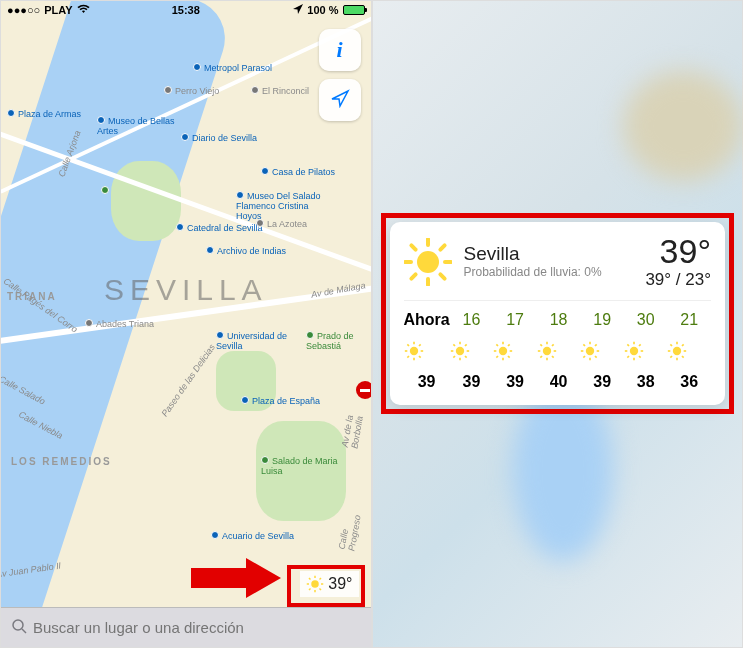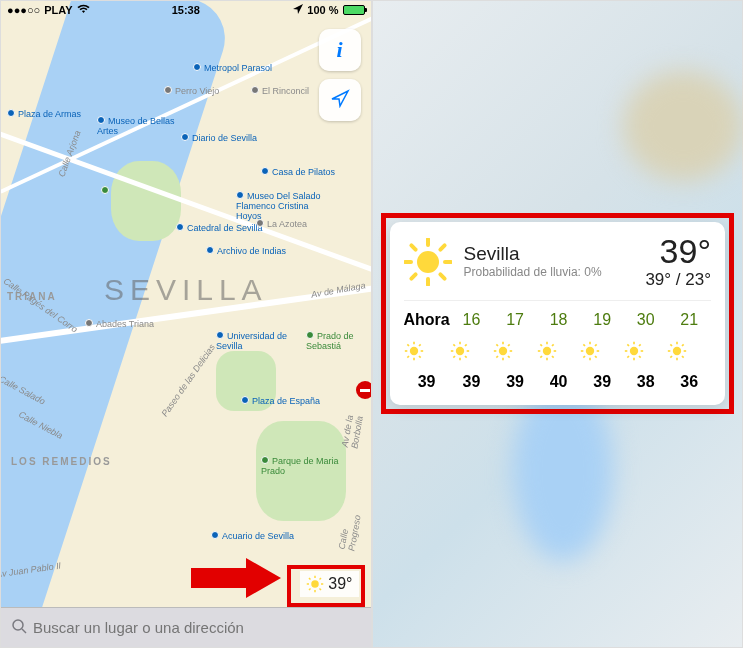--- a/index.html
+++ b/index.html
@@ -228,21 +228,21 @@
       <div class="poi" style="top:166px; left:260px;"><span class="dot"></span><span>Casa de Pilatos</span></div>
       <div class="poi green" style="top:185px; left:100px;"><span class="dot"></span></div>
       <div class="poi" style="top:190px; left:235px;"><span class="dot"></span><span>Museo Del Salado Flamenco Cristina Hoyos</span></div>
       <div class="poi" style="top:222px; left:175px;"><span class="dot"></span><span>Catedral de Sevilla</span></div>
       <div class="poi muted" style="top:218px; left:255px;"><span class="dot" style="background:#777"></span><span>La Azotea</span></div>
       <div class="poi" style="top:245px; left:205px;"><span class="dot"></span><span>Archivo de Indias</span></div>
       <div class="poi muted" style="top:318px; left:84px;"><span class="dot" style="background:#777"></span><span>Abades Triana</span></div>
       <div class="poi" style="top:330px; left:215px;"><span class="dot"></span><span>Universidad de Sevilla</span></div>
       <div class="poi green" style="top:330px; left:305px;"><span class="dot"></span><span>Prado de Sebastiá</span></div>
       <div class="poi" style="top:395px; left:240px;"><span class="dot"></span><span>Plaza de España</span></div>
-      <div class="poi green" style="top:455px; left:260px;"><span class="dot"></span><span>Parque de Maria Prado</span></div>
+      <div class="poi green" style="top:455px; left:260px;"><span class="dot"></span><span>Salado de Maria Luisa</span></div>
       <div class="poi" style="top:530px; left:210px;"><span class="dot"></span><span>Acuario de Sevilla</span></div>
 
       <div class="poi muted" style="top:148px;left:45px;transform:rotate(-70deg);font-style:italic">Calle Arjona</div>
       <div class="poi muted" style="top:300px;left:-5px;transform:rotate(35deg);font-style:italic">Calle Pagés del Corro</div>
       <div class="poi muted" style="top:385px;left:-5px;transform:rotate(28deg);font-style:italic">Calle Salado</div>
       <div class="poi muted" style="top:420px;left:15px;transform:rotate(28deg);font-style:italic">Calle Niebla</div>
       <div class="poi muted" style="top:565px;left:-5px;transform:rotate(-8deg);font-style:italic">Av Juan Pablo II</div>
       <div class="poi muted" style="top:375px;left:145px;transform:rotate(-55deg);font-style:italic">Paseo de las Delicias</div>
       <div class="poi muted" style="top:285px;left:310px;transform:rotate(-10deg);font-style:italic">Av de Málaga</div>
       <div class="poi muted" style="top:420px;left:335px;transform:rotate(-80deg);font-style:italic">Av de la Borbolla</div>

